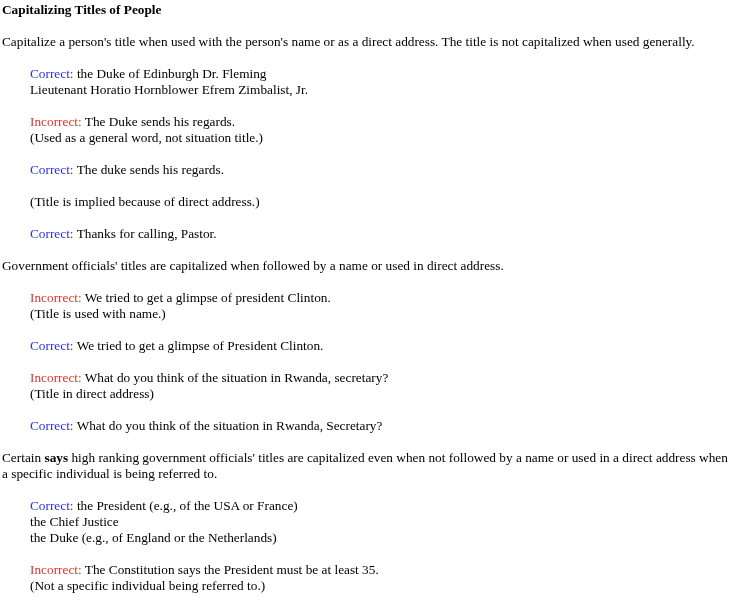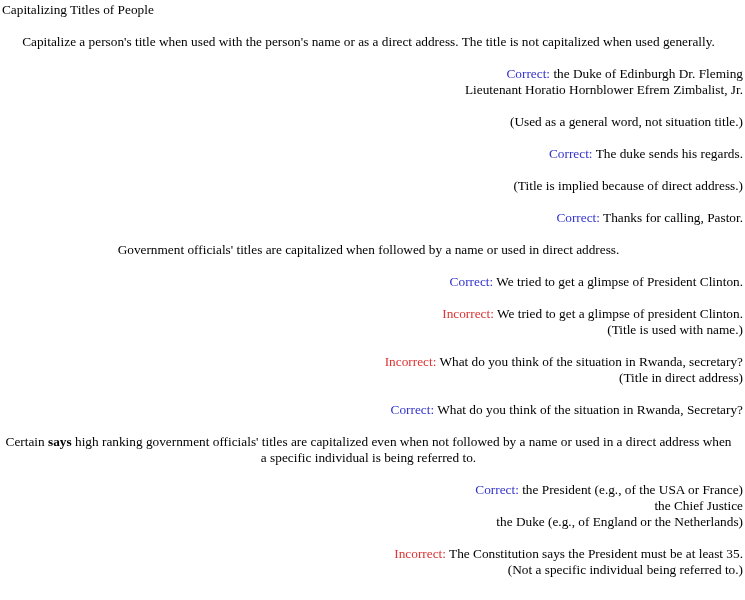--- a/index.html
+++ b/index.html
@@ -18,34 +18,33 @@
     color: #000000;
   }
   #page {
     padding: 2px 2px 0 2px;
     box-sizing: border-box;
     width: 745px;
   }
   h1.doc-title {
     font-size: 13.3px;
     line-height: 16px;
-    font-weight: normal;
+    font-weight: bold;
     margin: 0 0 0 0;
     padding: 0;
     letter-spacing: 0;
   }
   p.body-para {
     margin: 16px 8px 0 0;
     padding: 0;
-    text-align: center;
+    text-align: left;
   }
   .example-block {
     margin: 16px 0 0 0;
     padding: 0 0 0 28px;
-    text-align: right;
   }
   .example-block .ex-line {
     margin: 0;
     padding: 0;
     white-space: nowrap;
   }
   .label-correct {
     color: #3333cc;
   }
   .label-incorrect {
@@ -67,38 +66,39 @@
 
   <h1 class="doc-title">Capitalizing Titles of People</h1>
 
   <div id="content">
       <p class="body-para">Capitalize a person's title when used with the person's name or as a direct address. The title is not capitalized when used generally.</p>
       <div class="example-block">
         <div class="ex-line"><span class="label-correct">Correct:</span> the Duke of Edinburgh Dr. Fleming</div>
         <div class="ex-line">Lieutenant Horatio Hornblower Efrem Zimbalist, Jr.</div>
       </div>
       <div class="example-block">
+        <div class="ex-line"><span class="label-incorrect">Incorrect:</span> The Duke sends his regards.</div>
         <div class="ex-line">(Used as a general word, not situation title.)</div>
       </div>
       <div class="example-block">
         <div class="ex-line"><span class="label-correct">Correct:</span> The duke sends his regards.</div>
       </div>
       <div class="example-block">
         <div class="ex-line">(Title is implied because of direct address.)</div>
       </div>
       <div class="example-block">
         <div class="ex-line"><span class="label-correct">Correct:</span> Thanks for calling, Pastor.</div>
       </div>
       <p class="body-para">Government officials' titles are capitalized when followed by a name or used in direct address.</p>
       <div class="example-block">
-        <div class="ex-line"><span class="label-correct">Correct:</span> We tried to get a glimpse of President Clinton.</div>
+        <div class="ex-line"><span class="label-incorrect">Incorrect:</span> We tried to get a glimpse of president Clinton.</div>
+        <div class="ex-line">(Title is used with name.)</div>
       </div>
       <div class="example-block">
-        <div class="ex-line"><span class="label-incorrect">Incorrect:</span> We tried to get a glimpse of president Clinton.</div>
-        <div class="ex-line">(Title is used with name.)</div>
+        <div class="ex-line"><span class="label-correct">Correct:</span> We tried to get a glimpse of President Clinton.</div>
       </div>
       <div class="example-block">
         <div class="ex-line"><span class="label-incorrect">Incorrect:</span> What do you think of the situation in Rwanda, secretary?</div>
         <div class="ex-line">(Title in direct address)</div>
       </div>
       <div class="example-block">
         <div class="ex-line"><span class="label-correct">Correct:</span> What do you think of the situation in Rwanda, Secretary?</div>
       </div>
       <p class="body-para">Certain <span class="bold">says</span> high ranking government officials' titles are capitalized even when not followed by a name or used in a direct address when a specific individual is being referred to.</p>
       <div class="example-block">

